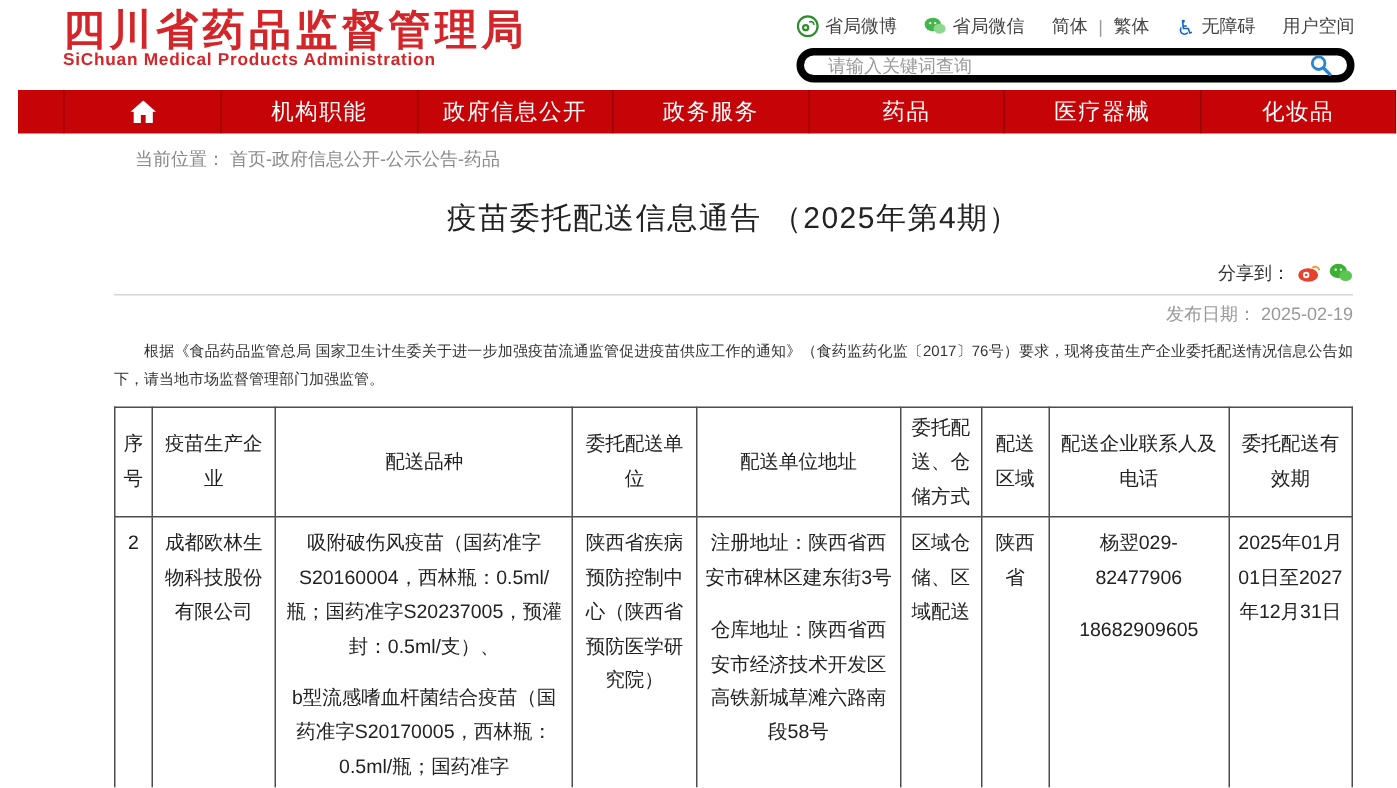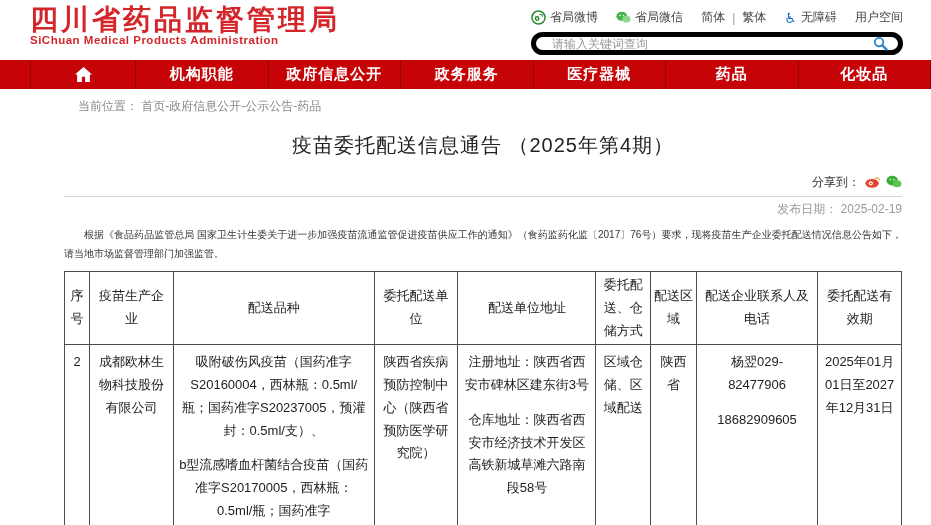--- a/index.html
+++ b/index.html
@@ -1,37 +1,37 @@
 <!DOCTYPE html>
 <html><head>
 <meta charset="utf-8">
 <style>
   * { box-sizing: border-box; }
   html,body { margin:0; padding:0; background:#fff; }
   body { font-family:"Liberation Sans","DejaVu Sans",sans-serif; }
-  .page { width:931px; height:525px; overflow:hidden; background:#fff; position:relative; }
+  .page { width:931px; height:525px; overflow:hidden; background:#fff; position:relative;padding-left:12px; }
 
   
   .header { display:flex; justify-content:space-between; align-items:flex-start; padding:6px 28px 2px 30px; height:60px; }
   .logo { line-height:1; }
   .logo-cn { color:#d4262a; font-size:28px; font-weight:bold; letter-spacing:3px; }
   .logo-en { color:#d4262a; font-size:11.5px; font-weight:bold; margin-top:1px; letter-spacing:0.5px; }
   .header-right { width:372px; padding-top:3px; }
   .toplinks { display:flex; align-items:center; justify-content:space-between; font-size:12px; color:#444; margin-bottom:6px; white-space:nowrap; }
   .toplink { display:flex; align-items:center; gap:4px; cursor:pointer; color:#444;justify-content:flex-end; }
   .toplink .ic { display:inline-flex; width:15px; height:15px; }
   .lang-sep { color:#999; margin:0 3px; }
   .access-ic { color:#1567c6; font-size:14px; line-height:1; }
   .searchbar { display:flex; align-items:center; border:5px solid #000000; border-radius:12px; height:23px; padding:0 10px 0 14px; }
   .searchbar input { flex:1; border:none; outline:none; font-size:12px; color:#555; background:transparent; font-family:inherit; }
   .searchbar input::placeholder { color:#999; }
 
   
   .nav { height:29px; background:#c60408; display:flex; align-items:stretch; }
-  .nav-item { display:flex; align-items:center; justify-content:center; color:#fff; font-size:15px; font-weight:bold; flex:1; border-left:1px solid rgba(60,0,0,0.35); cursor:pointer; letter-spacing:1px; }
+  .nav-item { display:flex; align-items:center; justify-content:center; color:#fff; font-size:15px; font-weight:normal; flex:1; border-left:1px solid rgba(60,0,0,0.35); cursor:pointer; letter-spacing:1px; }
   .nav-item.home { flex:0 0 105px; margin-left:30px; }
   .nav-item:last-child { border-right:1px solid rgba(60,0,0,0.35); }
   .home-ic { width:17px; height:15px; display:inline-flex; }
 
   
   .breadcrumb { padding:9px 0 4px 78px; font-size:12px; color:#888; }
   .breadcrumb span { color:#888; }
 
   
   .content { margin:0 29px 0 64px; }
@@ -116,22 +116,22 @@
     <div class="nav-item home">
       <span class="home-ic">
         <svg viewBox="0 0 16 14">
             <path d="M8 0 L0 7 h2 v7 h4.5 V9 h3 v5 H14 V7 h2 Z" fill="#fff"></path>
           </svg>
       </span>
     </div>
     <div class="nav-item">机构职能</div>
     <div class="nav-item">政府信息公开</div>
     <div class="nav-item">政务服务</div>
+    <div class="nav-item">药品</div>
     <div class="nav-item">医疗器械</div>
-    <div class="nav-item">药品</div>
     <div class="nav-item">化妆品</div>
   </div>
 
   <div class="breadcrumb">
     <span>当前位置：</span>
     <span>首页-政府信息公开-公示公告-药品</span>
   </div>
 
   <div class="content">
     <div class="article-title">疫苗委托配送信息通告 （2025年第4期）</div>

